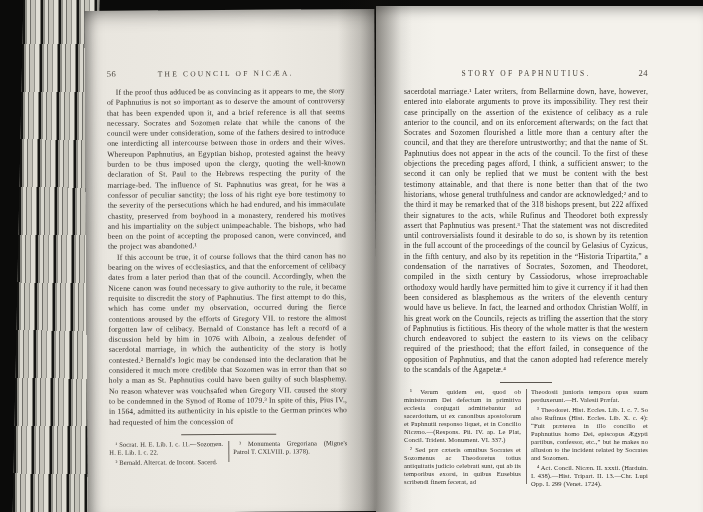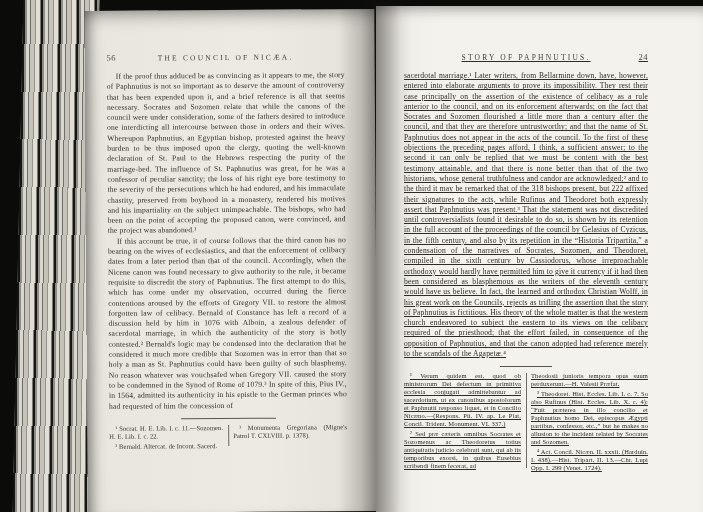--- a/index.html
+++ b/index.html
@@ -21,28 +21,27 @@
     padding:42px 30px 0 22px;
     background:linear-gradient(90deg,#dcd9d2 0,#e9e6df 14px,#edeae3 60%,#e4e1da 100%);
     box-shadow:inset 0 14px 18px -12px rgba(0,0,0,.45), inset 14px 0 16px -12px rgba(0,0,0,.5);
     transform:rotate(-0.4deg);
   }
   .page-right{
     left:376px;top:6px;width:327px;height:506px;
     padding:46px 55px 0 28px;
     background:linear-gradient(90deg,#dedbd4 0,#efede7 26px,#f4f2ec 60px,#f4f2ec 100%);
     box-shadow:inset 0 12px 14px -10px rgba(0,0,0,.4);
-    text-decoration:underline;
   }
   .gutter{
     position:absolute;left:338px;top:0;width:74px;height:512px;pointer-events:none;z-index:5;
     background:linear-gradient(90deg,rgba(20,18,15,0) 0%,rgba(20,18,15,.18) 30%,rgba(20,18,15,.42) 50%,rgba(20,18,15,.26) 66%,rgba(20,18,15,.06) 85%,rgba(20,18,15,0) 100%);
   }
   .head{display:flex;align-items:baseline;margin-bottom:9px;color:#46413a;}
-  .pagenum{font-size:8.5px;width:26px;letter-spacing:.5px;}
+  .pagenum{font-size:8.5px;width:26px;letter-spacing:.5px;margin-top:16px;}
   .pagenum.r{text-align:right;}
   .runhead{flex:1;text-align:center;font-size:7.5px;letter-spacing:2.2px;white-space:nowrap;}
   .body-text{font-size:7.6px;line-height:10.3px;text-align:justify;letter-spacing:.15px;}
   .body-text p{margin:0;}
   .body-text p.ind{text-indent:9px;}
   .fnrule{border:0;border-top:1px solid #5b564f;margin:7px auto 5px;}
   .fnrule.l{width:95px;}
   .fnrule.r{width:52px;}
   .fnotes{display:flex;font-size:6.5px;line-height:8px;text-align:justify;letter-spacing:.1px;}
   .fncol{flex:1;}

